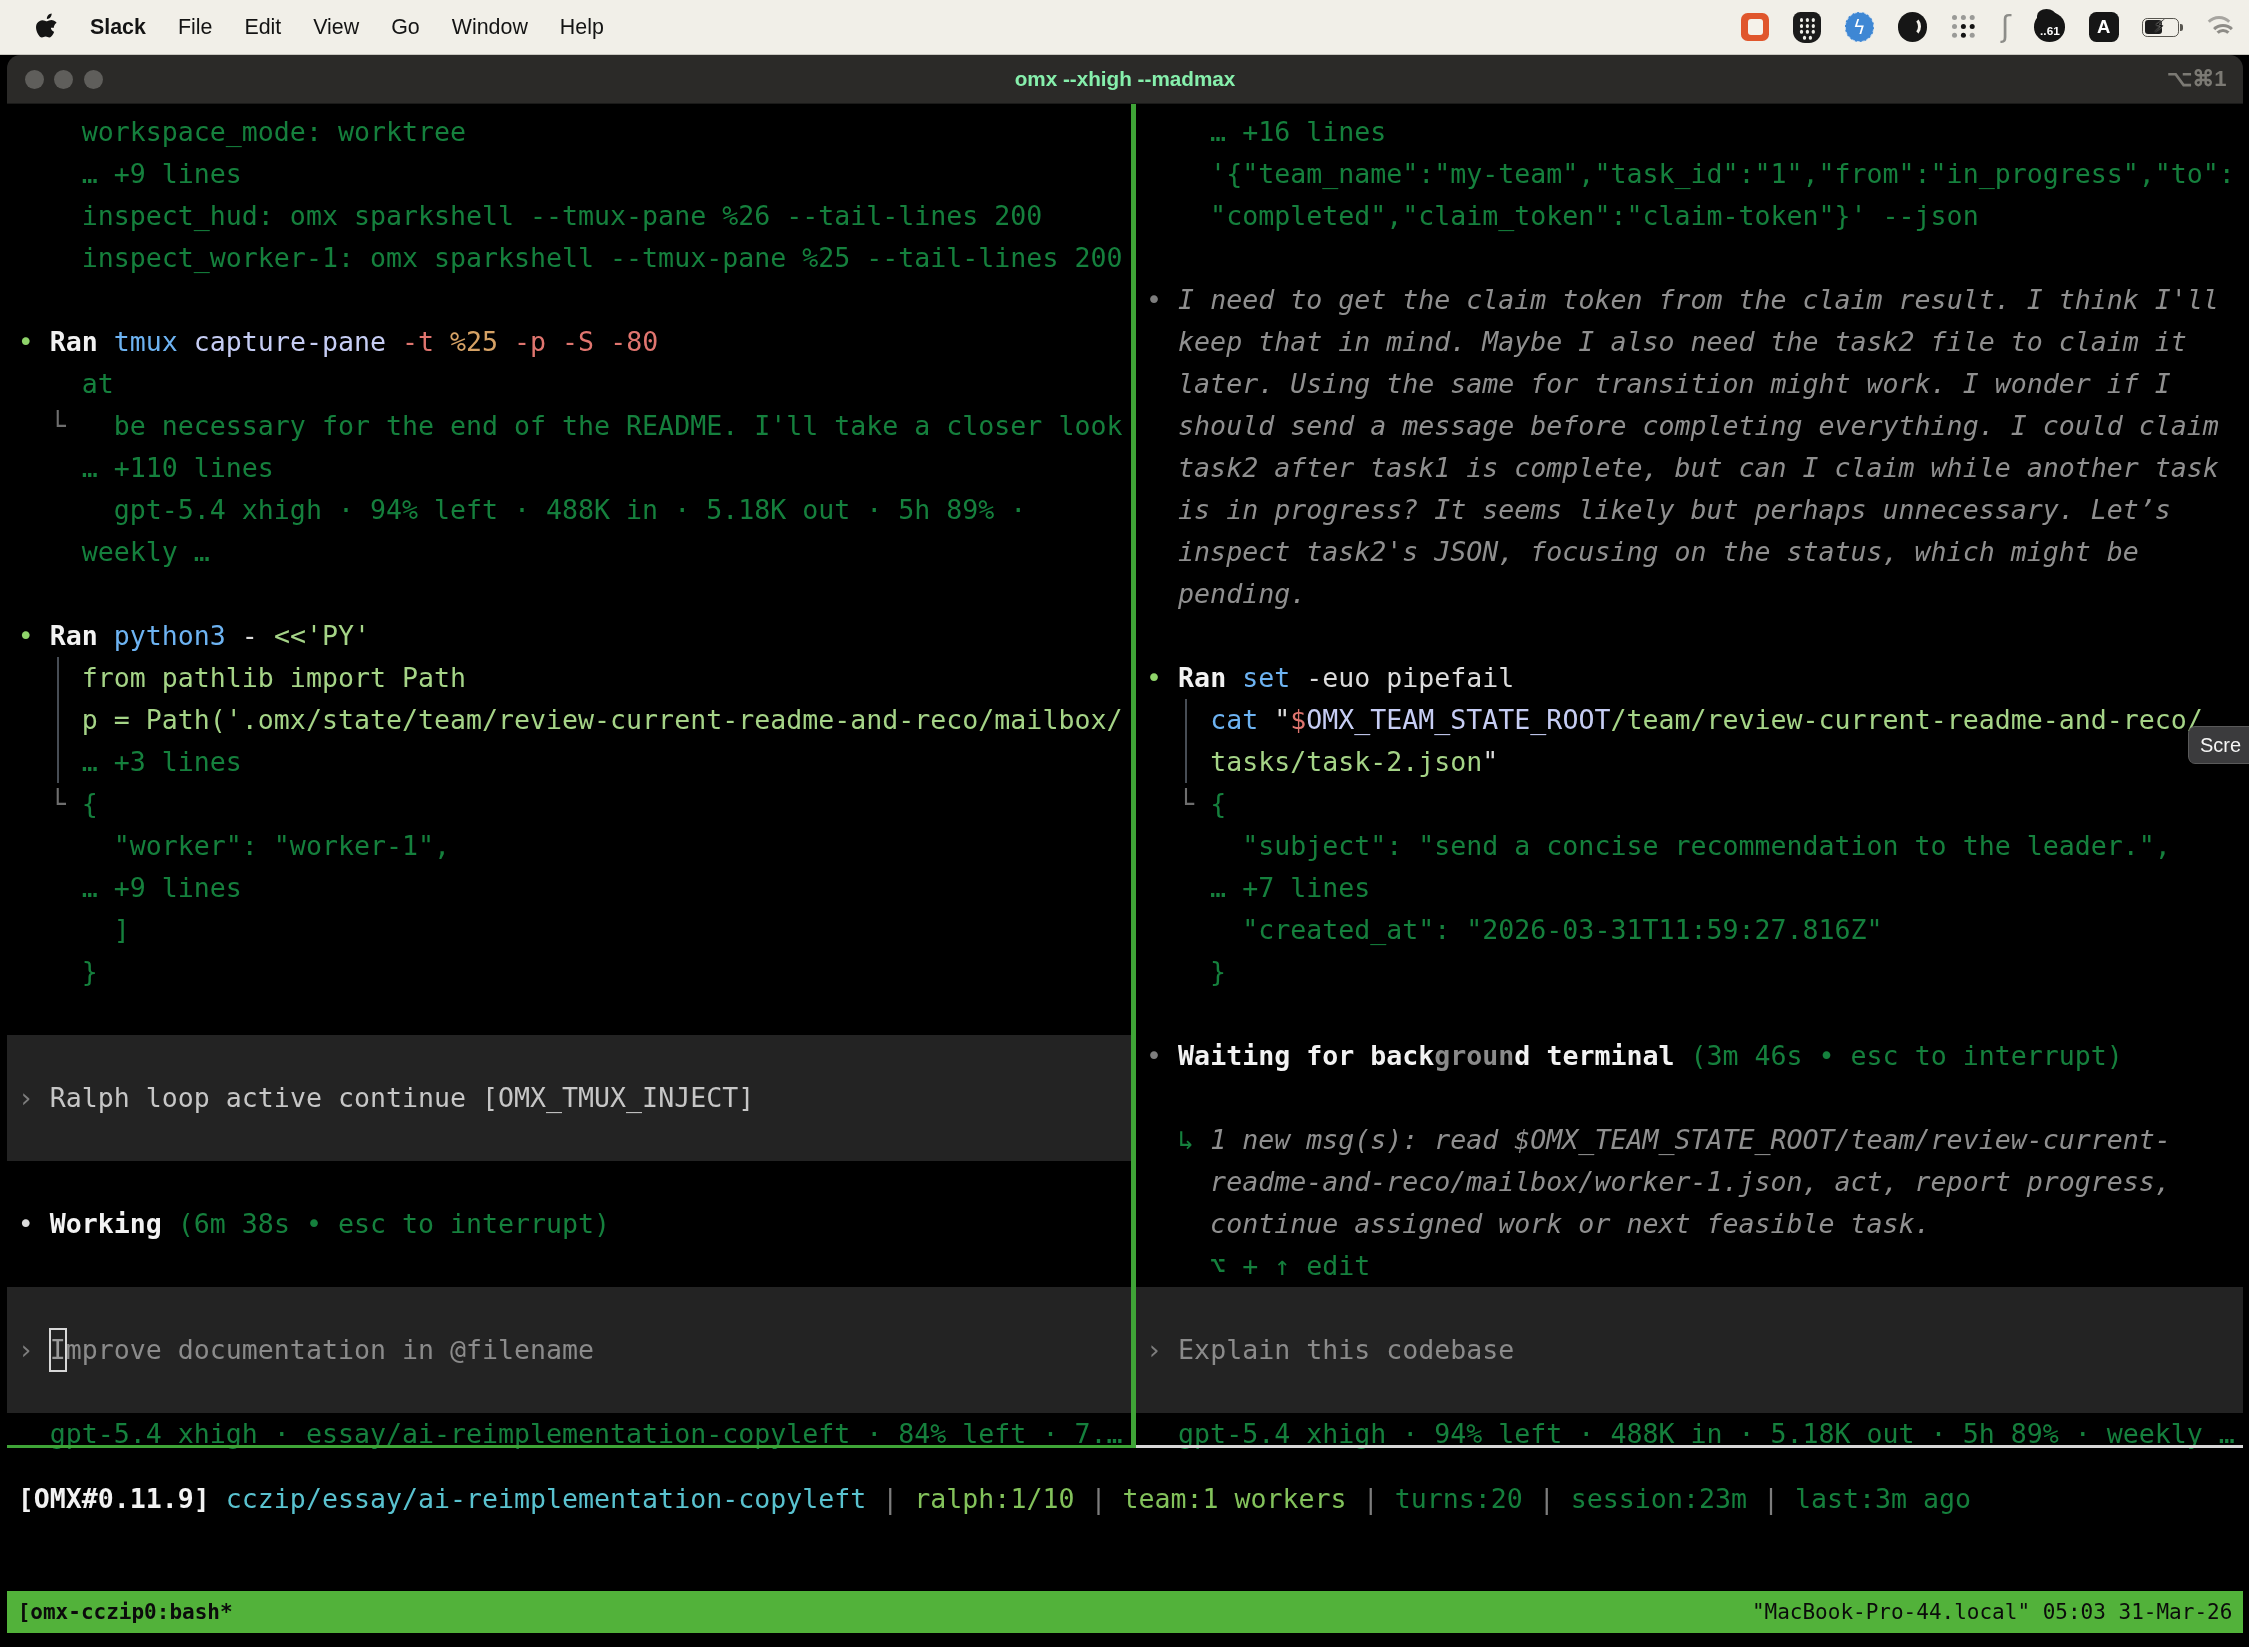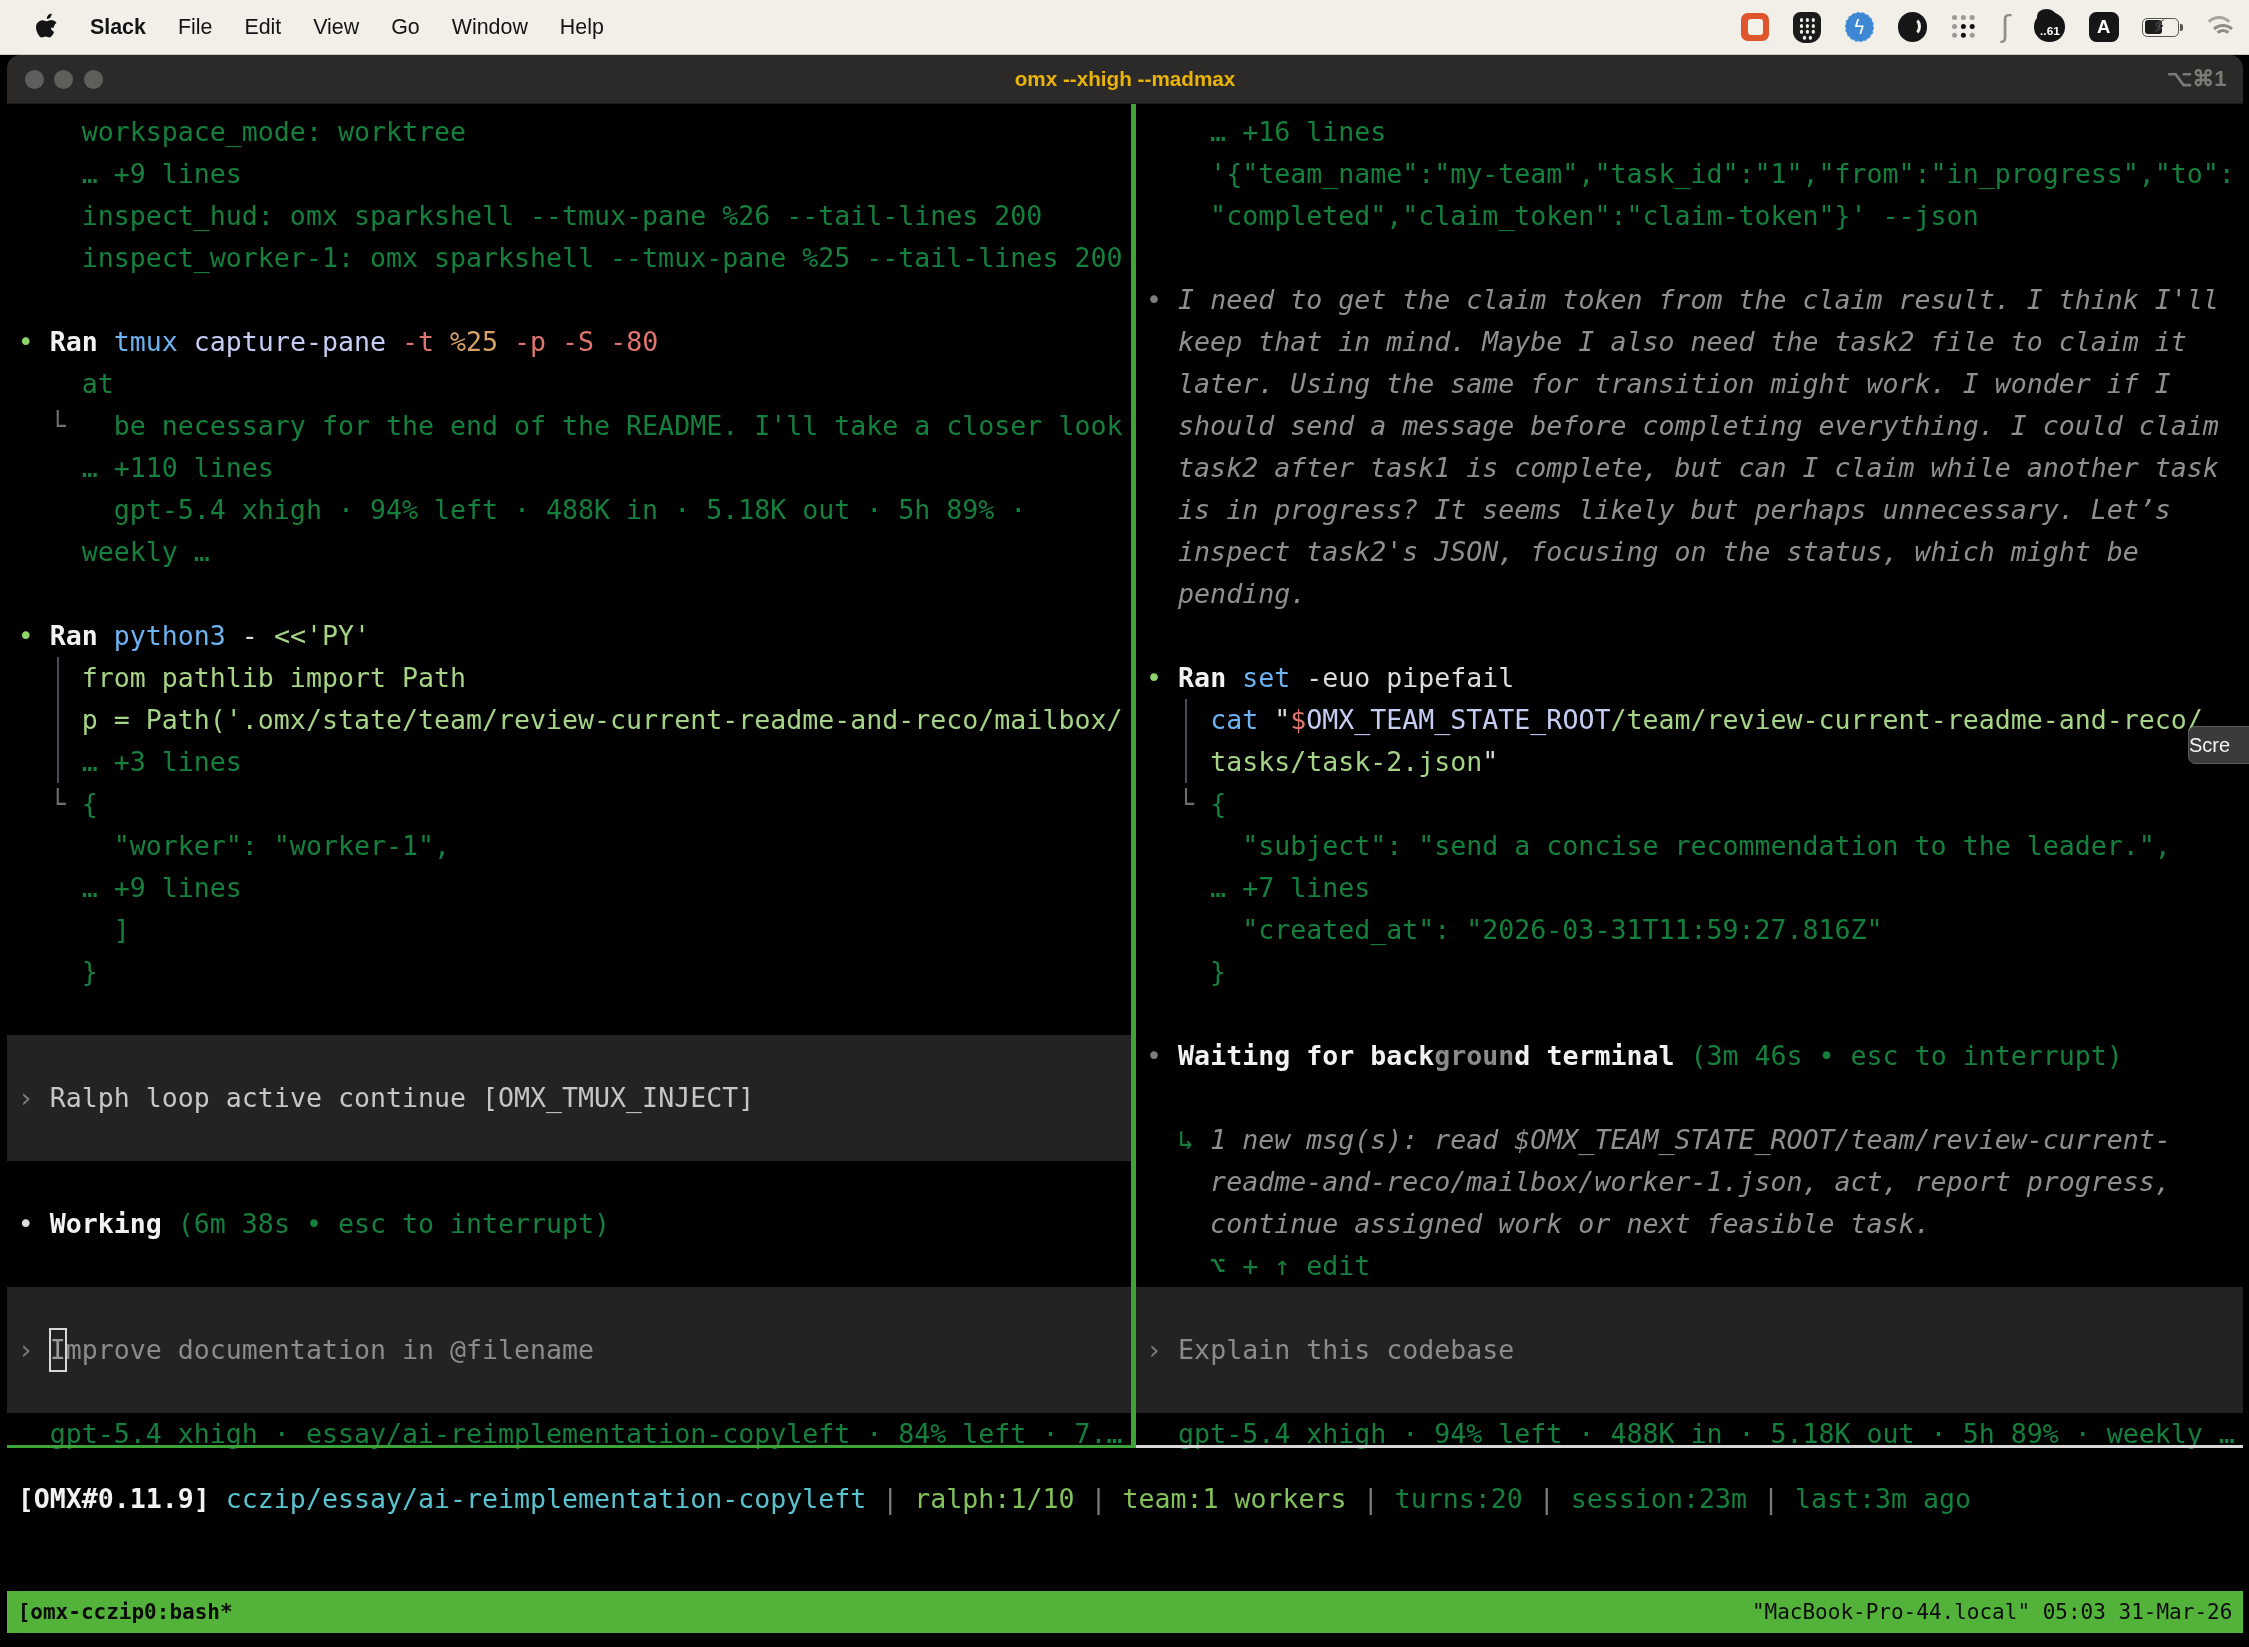--- a/index.html
+++ b/index.html
@@ -58,21 +58,21 @@
   .icon-wifi i::before { content:""; left:2.2px; top:5.2px; width:22px; height:22px; border-top-color:#8e8c87; }
   .icon-wifi i::after { content:""; left:7.4px; top:10.3px; width:11.8px; height:11.8px; border-top-color:#8e8c87; }
 
   
   .window { position:absolute; top:55px; left:7.4px; right:7.4px; bottom:0;
     background:#000; border-radius:13.3px 13.3px 0 0; overflow:hidden; }
   .titlebar { height:49px; background:#2b2a28; display:flex; align-items:center; position:relative;
     border-bottom:0.7px solid #1a1a19; }
   .tl { width:19px; height:19px; border-radius:50%; background:#5f5e5b; margin-left:10.3px; }
   .tl:first-child { margin-left:17.7px; }
-  .wtitle { position:absolute; left:0; right:0; text-align:center; color:#eab308;
+  .wtitle { position:absolute; left:0; right:0; text-align:center; color:#86efac;
     font-family:"Liberation Sans", sans-serif; font-size:20.7px; font-weight:bold; }
   .wshort { position:absolute; right:16px; color:#7c7a74; font-family:"Liberation Sans", sans-serif;
     font-size:22px; font-weight:bold; }
 
   .panes { display:flex; height:1341px; }
   .pane { padding-top:6.6px; }
   .pane.left { width:1124px; }
   .pane.right { flex:1; }
   .divider { width:4.4px; background:#3fa437; }
 
@@ -108,21 +108,21 @@
   .statusrow { margin-top:29.5px; }
 
   .tmuxbar { position:absolute; left:0; right:0; bottom:14.8px; height:42px; background:#52b23a;
     color:#0b0b0b; font-size:21px; line-height:42px; display:flex; justify-content:space-between;
     padding:0 10.3px; white-space:pre; }
   .tmuxbar .tleft { font-weight:bold; }
 
   .screen-badge { position:absolute; top:726px; right:0; height:38px; width:62px; z-index:20;
     background:#3b3b3d; border:0.7px solid #5a5a5a; border-right:none; border-radius:7.4px 0 0 7.4px;
     color:#f5f5f5; font-family:"Liberation Sans", sans-serif; font-size:20px;
-    display:flex; align-items:center; overflow:hidden; white-space:nowrap; }
+    display:flex; align-items:center; padding-left:11px; overflow:hidden; white-space:nowrap; }
 </style>
 </head>
 <body>
 
 <div class="menubar">
   <span class="apple">
     <svg width="25" height="29.5" viewBox="0 0 17 20">
         <path d="M13.5 10.6c0-2.2 1.8-3.3 1.9-3.4-1-1.5-2.6-1.7-3.2-1.7-1.4-.1-2.7.8-3.4.8-.7 0-1.8-.8-3-.8C4.3 5.5 2.8 6.4 2 7.8c-1.3 2.3-.3 5.7 1 7.6.6.9 1.4 1.9 2.4 1.9 1 0 1.3-.6 2.5-.6s1.5.6 2.5.6 1.7-.9 2.3-1.8c.7-1 1-2 1-2.1-.1 0-2.2-.9-2.2-2.8zM11.2 3.6c.5-.7.9-1.6.8-2.6-.8 0-1.8.5-2.4 1.2-.5.6-1 1.6-.8 2.5.9.1 1.8-.4 2.4-1.1z" fill="#141414"></path>
       </svg>
   </span>

